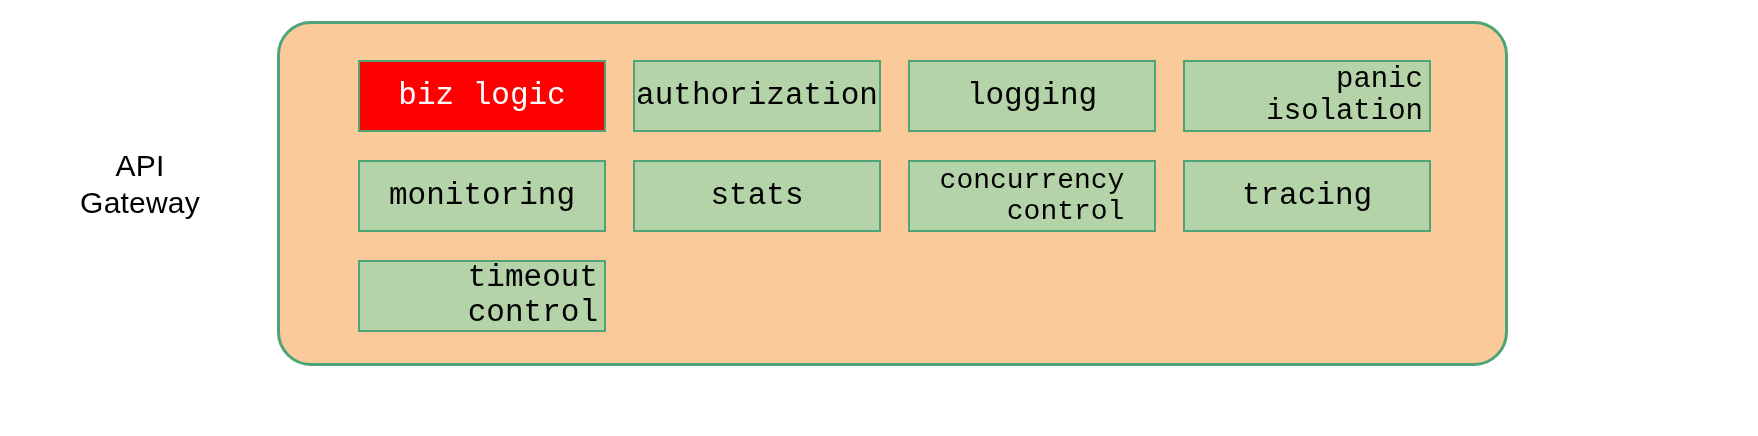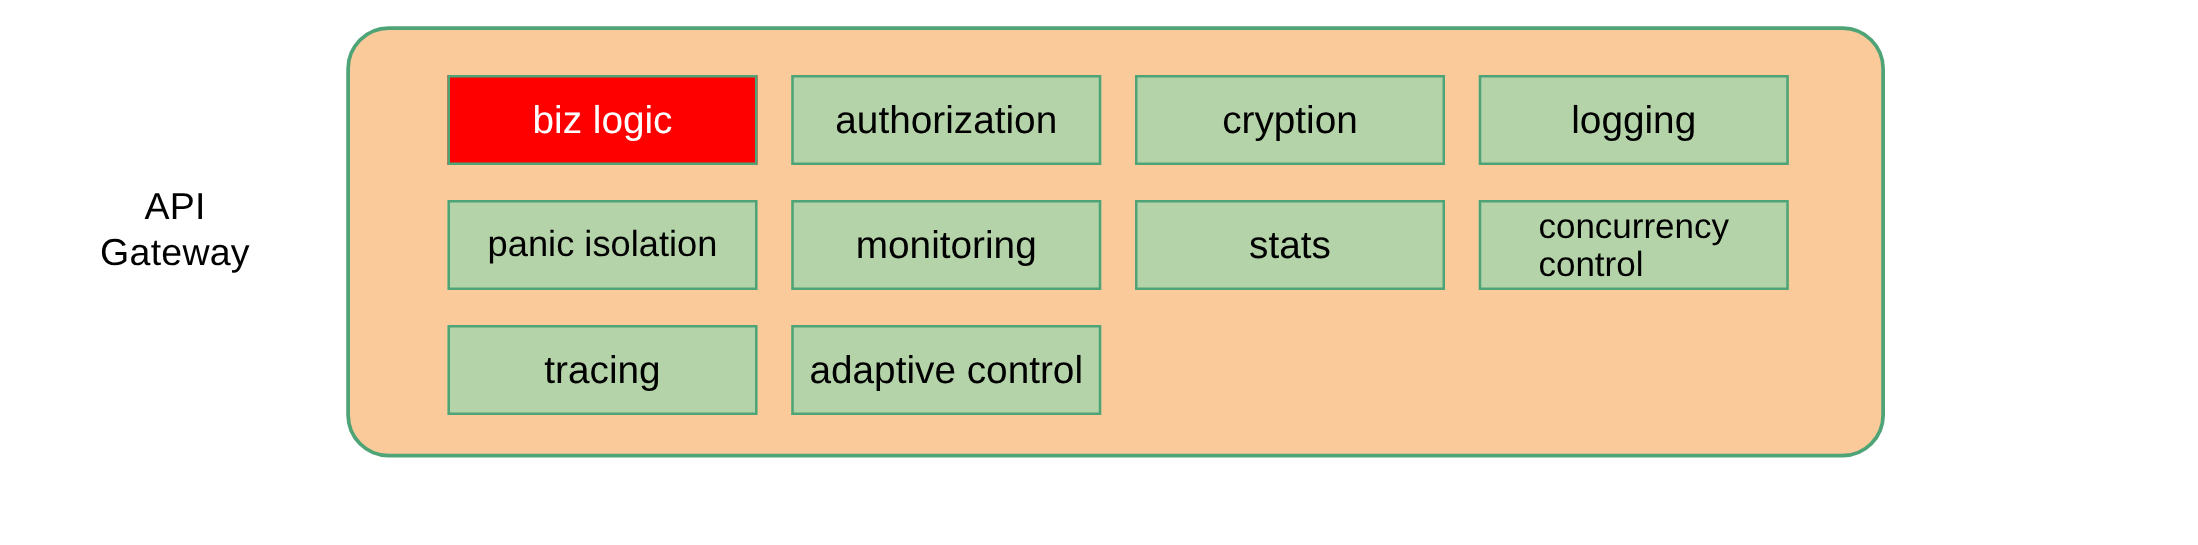--- a/index.html
+++ b/index.html
@@ -63,27 +63,28 @@
     row-gap: 28px;
   }
 
   .module-box {
     box-sizing: border-box;
     background: #b5d3a8;
     border: 2px solid #4ea476;
     display: flex;
     align-items: center;
     justify-content: center;
-    text-align: left;
+    text-align: right;
     color: #000000;
     font-size: 31px;
     line-height: 1.12;
     white-space: pre-line;
     padding: 18px 6px;
     user-select: none;
+    font-family: Liberation Mono, monospace;
   }
 
   
   .module-box.size-sm { font-size: 29px; }
   .module-box.size-two-line { font-size: 28px; }
 
   
   .module-box.highlight {
     background: #ff0000;
     color: #ffffff;
@@ -96,26 +97,25 @@
 <div id="canvas">
 
   <div id="gateway-label">API
 Gateway</div>
 
   <div id="gateway-container">
 
     <div id="module-grid">
         <div class="module-box highlight">biz logic</div>
         <div class="module-box">authorization</div>
-        <div class="module-box">cryption</div>
         <div class="module-box">logging</div>
         <div class="module-box size-sm">panic isolation</div>
         <div class="module-box">monitoring</div>
         <div class="module-box">stats</div>
         <div class="module-box size-two-line">concurrency
 control</div>
         <div class="module-box">tracing</div>
-        <div class="module-box">adaptive control</div>
+        <div class="module-box">timeout control</div>
       </div>
 
   </div>
 
 </div>
 
 </body></html>

